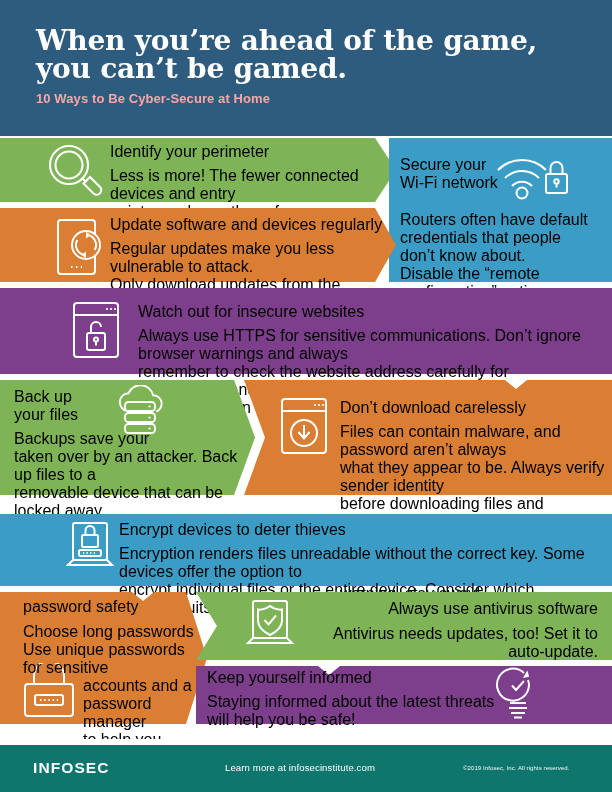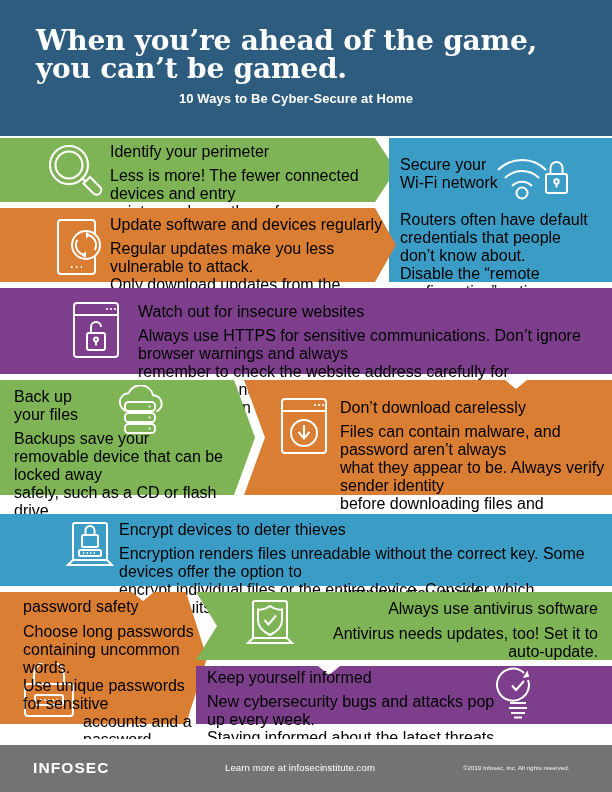--- a/index.html
+++ b/index.html
@@ -14,38 +14,38 @@
 
   
   .header{position:absolute;left:0;top:0;width:612px;height:136px;background:#2e5c7e;}
   .header-title{
     position:absolute;left:36px;top:27px;width:520px;
     color:#ffffff;font-family:"DejaVu Serif", serif;font-weight:700;
     font-size:28px;line-height:28px;letter-spacing:-0.2px;
   }
   .header-sub{
     position:absolute;left:36px;top:91px;width:520px;
-    color:#ffffff;font-weight:700;font-size:13px;letter-spacing:0.1px;text-align:center;
+    color:#fca5a5;font-weight:700;font-size:13px;letter-spacing:0.1px;
   }
 
   
   .panel{position:absolute;box-sizing:border-box;}
 
   
   .green{background:#7eb356;}
   .blue{background:#3b9dc6;}
   .orange{background:#d97e33;}
   .purple{background:#7d3f8c;}
 
   
   .icon{position:absolute;}
   .icon svg{display:block;}
 
   
-  .footer{position:absolute;left:0;top:745px;width:612px;height:47px;background:#737373;}
+  .footer{position:absolute;left:0;top:745px;width:612px;height:47px;background:#0f766e;}
   .logo{
     position:absolute;left:33px;top:14px;color:#ffffff;
     font-weight:700;font-size:15.5px;letter-spacing:1.1px;
   }
   .learn{
     position:absolute;left:225px;top:17px;color:#ffffff;
     font-size:9.6px;letter-spacing:0.1px;
   }
   .copy{
     position:absolute;left:463px;top:19px;color:#ffffff;
@@ -180,20 +180,21 @@
       </g>
     </svg>
   </div>
   <div style="position:absolute;left:14px;top:388px;width:230px;">
     <div class="h small">
       <div>Back up</div>
       <div>your files</div>
     </div>
     <div class="p" style="margin-top:6px;">
       <div>Backups save your</div>
+      <div>taken over by an attacker. Back up files to a</div>
       <div>removable device that can be locked away</div>
       <div>safely, such as a CD or flash drive.</div>
     </div>
   </div>
 
   <div class="panel orange" style="left:244px;top:380px;width:368px;height:115px;clip-path:polygon(0 0, 261px 0, 272px 9px, 283px 0, 368px 0, 368px 115px, 0 115px, 21px 57.5px);">
   </div>
   <div class="icon" style="left:279px;top:396px;">
     <svg width="50" height="60" viewBox="0 0 50 60">
       <g fill="none" stroke="#ffffff" stroke-width="2">
@@ -252,21 +253,20 @@
         <path d="M19 37 h18" stroke-dasharray="1.4 2.8"></path>
       </g>
     </svg>
   </div>
   <div style="position:absolute;left:23px;top:598px;width:180px;">
     <div class="h small">
       <div>password safety</div>
     </div>
     <div class="p" style="margin-top:7px;">
       <div>Choose long passwords</div>
-      <div>containing uncommon words.</div>
       <div>Use unique passwords for sensitive</div>
     </div>
     <div class="p" style="margin-top:0;padding-left:60px;">
       <div>accounts and a</div>
       <div>password manager</div>
       <div>to help you remember</div>
 
     </div>
   </div>
 
@@ -300,21 +300,20 @@
         <path d="M16 36 h16"></path>
         <path d="M15 41 h18"></path>
         <path d="M17 46 h14"></path>
         <path d="M20 50.5 h8"></path>
       </g>
     </svg>
   </div>
   <div style="position:absolute;left:207px;top:669px;width:290px;">
     <div class="h">Keep yourself informed</div>
     <div class="p" style="margin-top:6px;">
-      <div>New cybersecurity bugs and attacks pop up every week.</div>
       <div>Staying informed about the latest threats will help you be safe!</div>
     </div>
   </div>
 
   <div class="thin-rule"></div>
   <div class="footer">
     <div class="logo">INFOSEC</div>
     <div class="learn">Learn more at infosecinstitute.com</div>
     <div class="copy">©2019 Infosec, Inc. All rights reserved.</div>
   </div>

